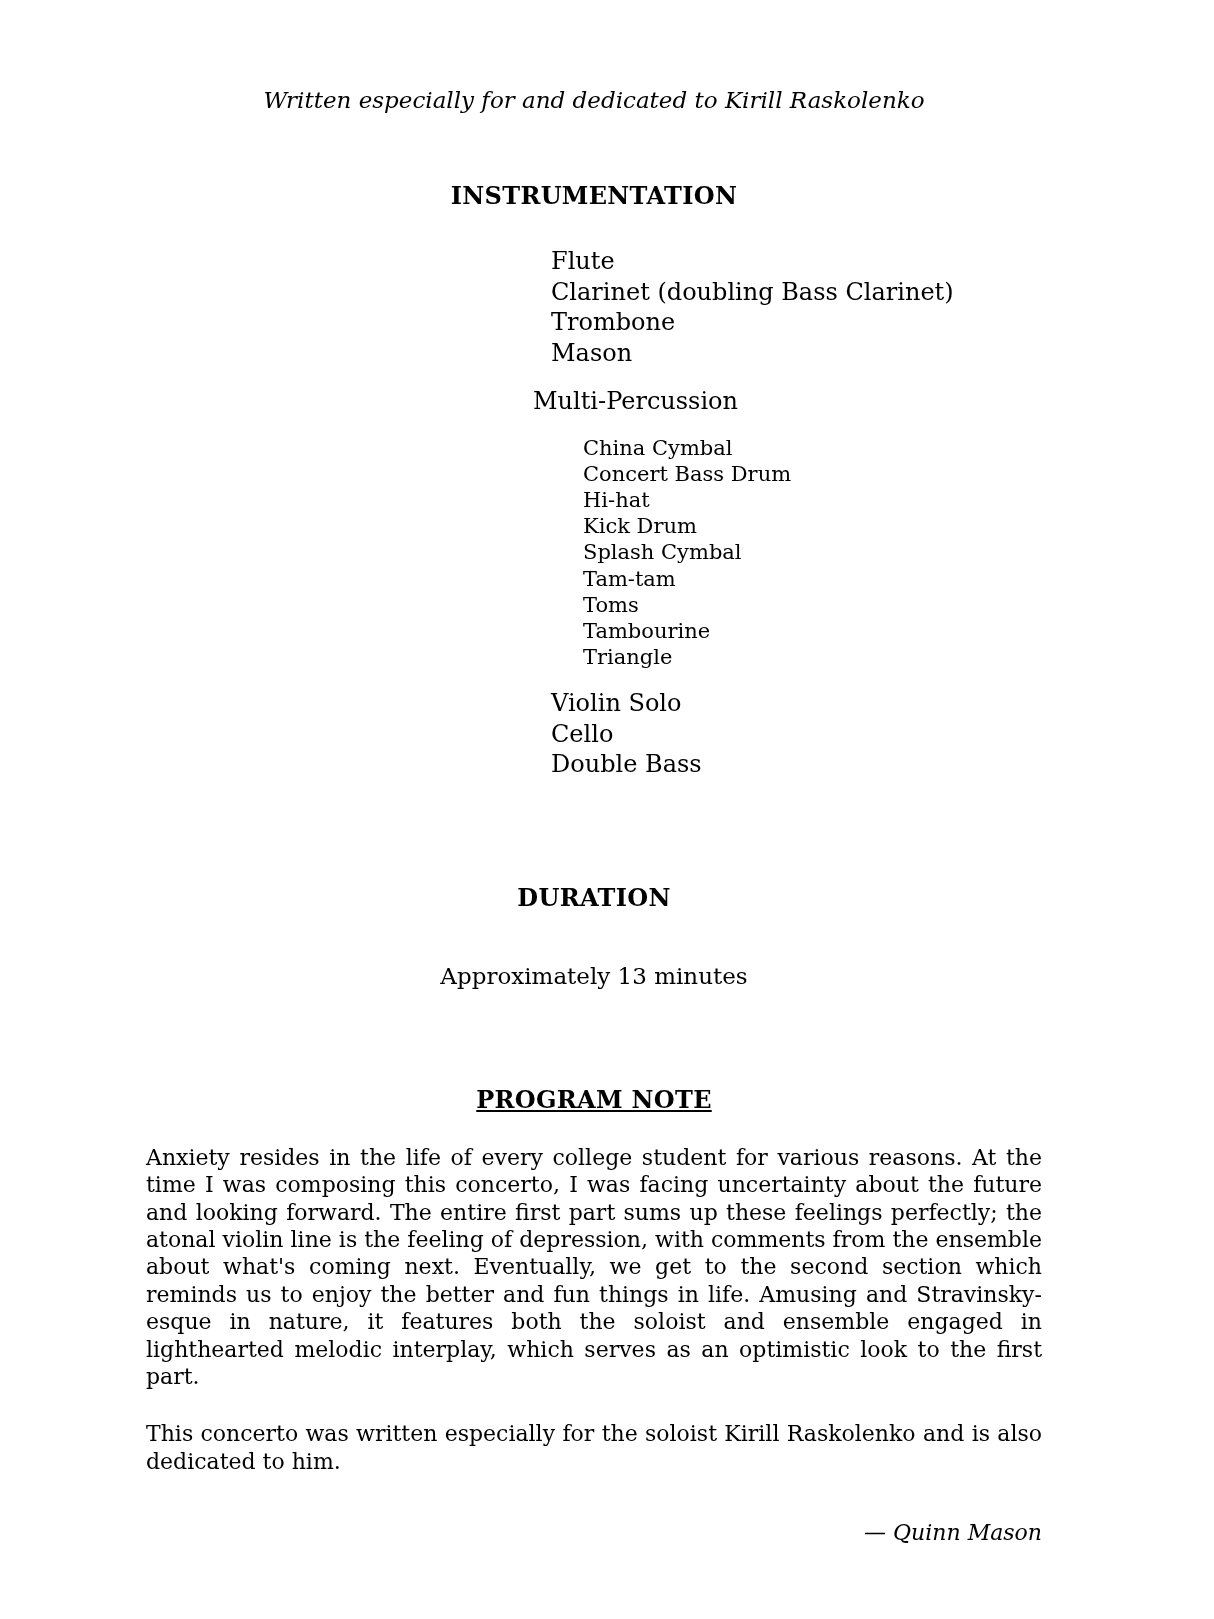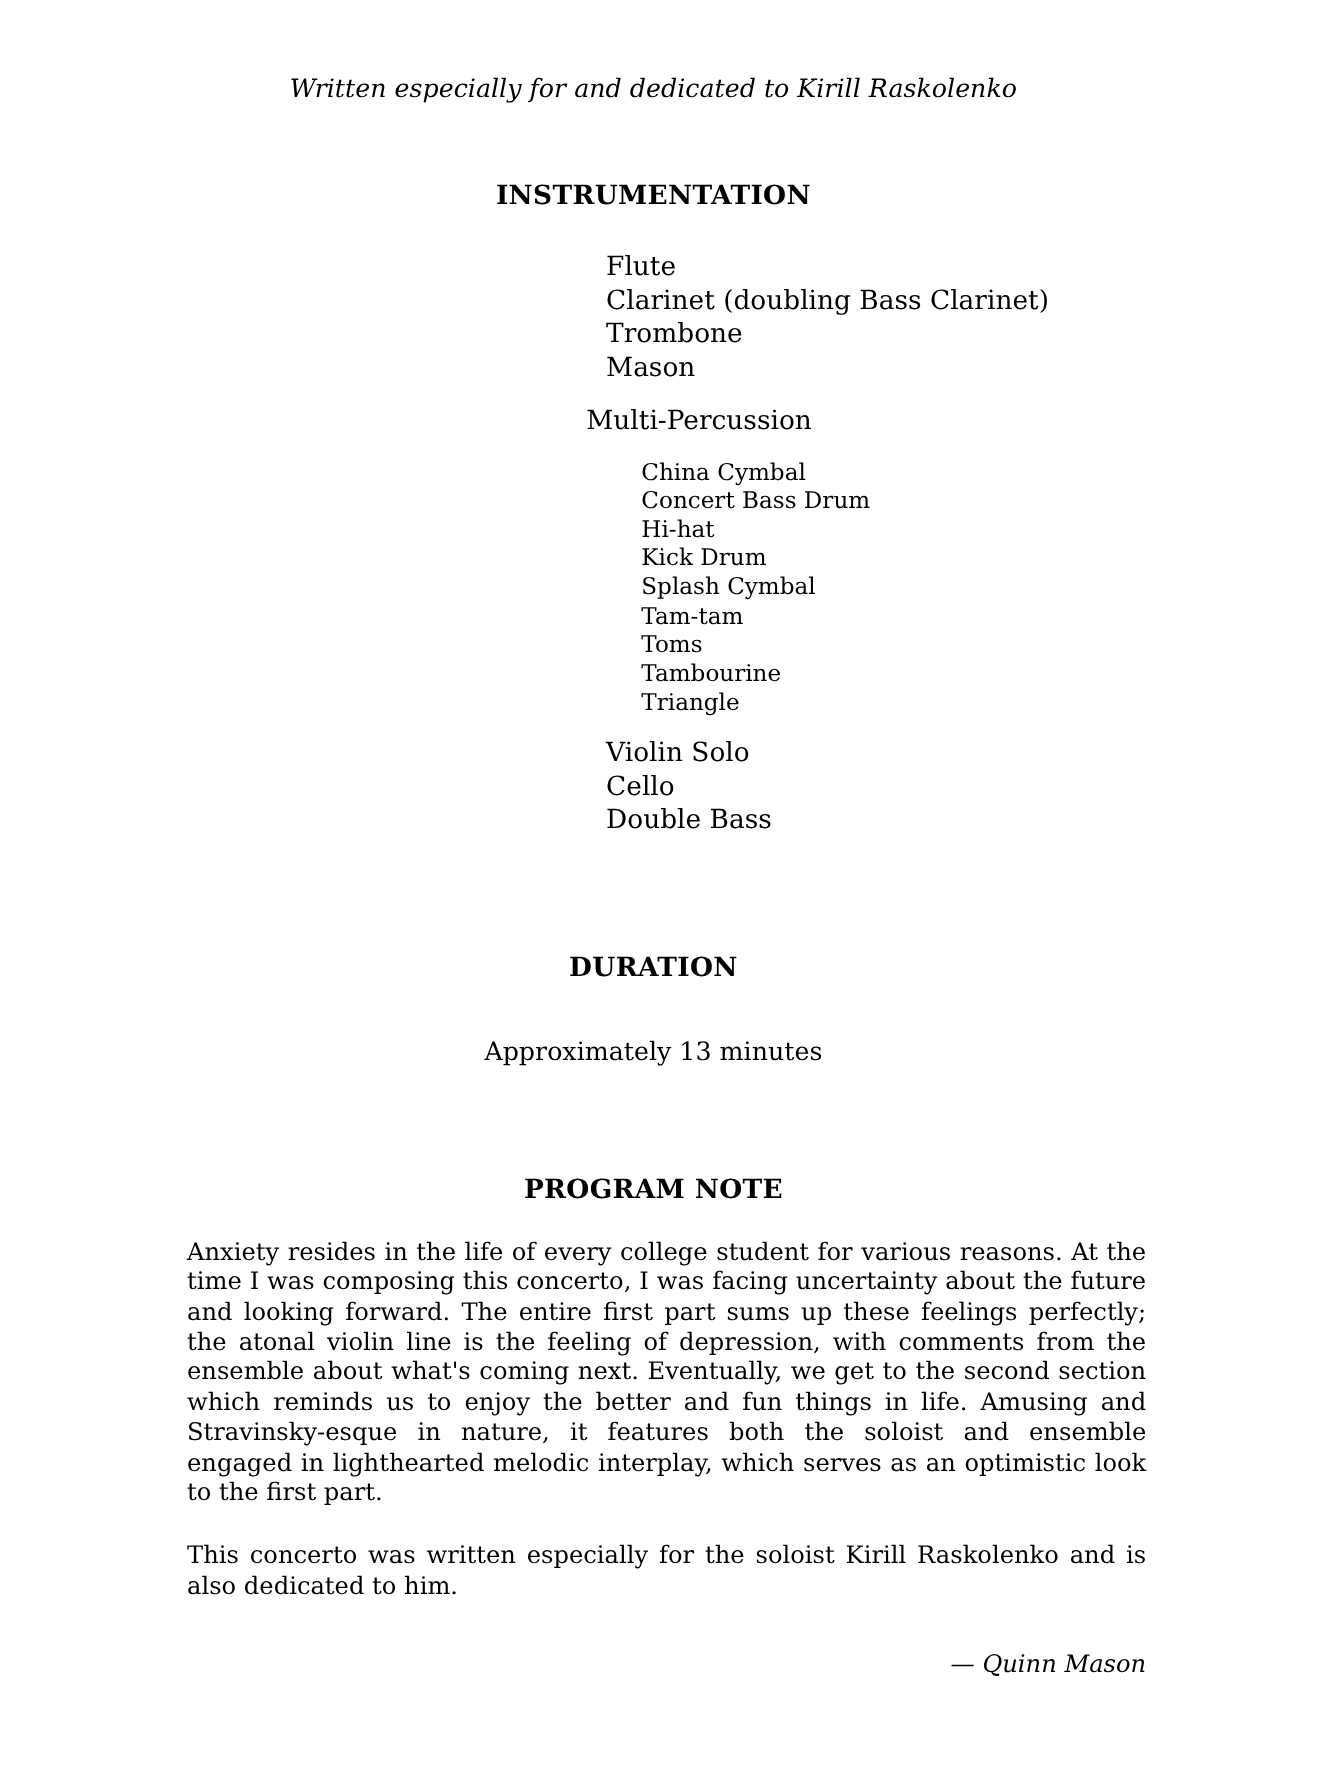--- a/index.html
+++ b/index.html
@@ -19,21 +19,21 @@
     height: 1619px;
     overflow: hidden;
     background: #ffffff;
   }
   .inner {
     margin-left: 146px;
     width: 896px;
   }
   .dedication {
     margin: 0;
-    padding-top: 66px;
+    padding-top: 85px;
     text-align: center;
     font-style: italic;
     font-size: 23px;
     line-height: 30px;
   }
   .heading {
     margin: 0;
     text-align: center;
     font-weight: 700;
     font-size: 24px;
@@ -61,24 +61,23 @@
     margin-left: 32px;
     white-space: nowrap;
   }
   .h-duration { margin-top: 103px; }
   .duration-text {
     margin: 50px 0 0 0;
     text-align: center;
     font-size: 23px;
     line-height: 29px;
   }
-  .h-note { margin-top: 94px; }
+  .h-note { margin-top: 94px; text-decoration: underline; }
   .note-body {
     margin-top: 30px;
-    margin-left: 24px;
   }
   .note-para {
     margin: 0;
     font-size: 22px;
     line-height: 27.4px;
     text-align: justify;
   }
   .note-para + .note-para {
     margin-top: 30px;
   }

